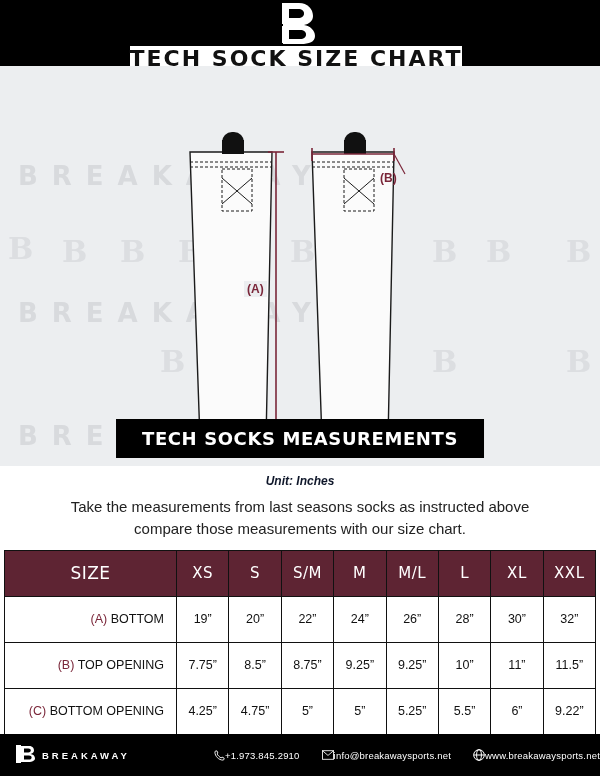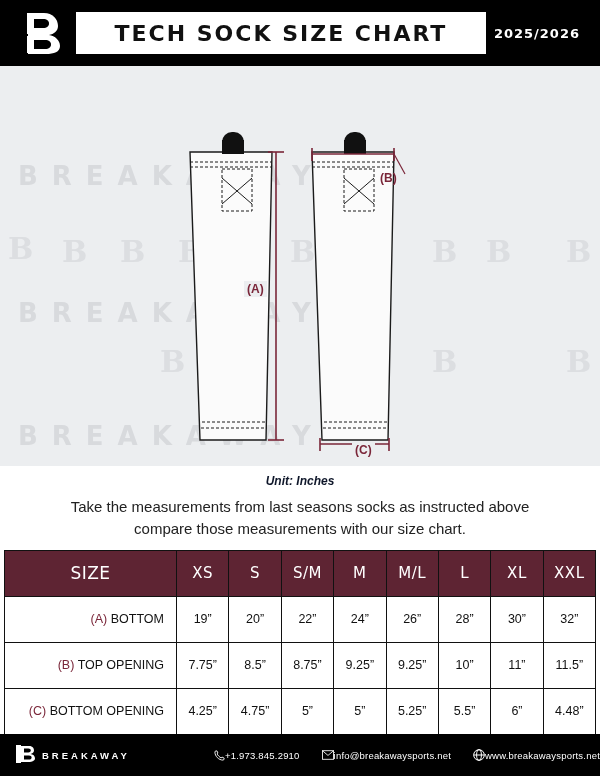--- a/index.html
+++ b/index.html
@@ -16,20 +16,21 @@
   }
 
   
   .header {
     position: relative;
     height: 66px;
     background: #000000;
     display: flex;
     align-items: center;
     padding: 0 14px;
+    flex-direction: column;
   }
   .logo-b {
     width: 52px; height: 46px;
     position: relative;
     flex: 0 0 auto;
     margin-right: 10px;
   }
   .logo-b svg { display:block; }
   .title-plate {
     flex: 1 1 auto;
@@ -273,20 +274,21 @@
         <line x1="320" y1="378" x2="389" y2="378" stroke="#7a2639" stroke-width="1.6"></line>
         <line x1="320" y1="372" x2="320" y2="385" stroke="#7a2639" stroke-width="1.6"></line>
         <line x1="389" y1="372" x2="389" y2="385" stroke="#7a2639" stroke-width="1.6"></line>
       </svg>
 
       <div style="position:absolute; left:244px; top:215px; color:#7a2639; font-size:12px; font-weight:700; background:#eceef0; padding:1px 3px;">(A)</div>
       <div style="position:absolute; left:380px; top:105px; color:#7a2639; font-size:12px; font-weight:700;">(B)</div>
       <div style="position:absolute; left:352px; top:377px; color:#7a2639; font-size:12px; font-weight:700; background:#eceef0; padding:0 3px;">(C)</div>
     </div>
 
+    <div class="meas-banner">TECH SOCKS MEASUREMENTS</div>
   </div>
 
   <div class="unit-row">Unit: Inches</div>
   <div class="instructions">Take the measurements from last seasons socks as instructed above compare those measurements  with our size chart.</div>
 
   <div class="table-wrap">
     <table>
       <thead>
         <tr>
           <th class="size-h" style="width:172px;">SIZE</th>
@@ -325,21 +327,21 @@
         </tr>
         <tr>
           <td class="rowlabel"><span class="tag">(C)</span> <span>BOTTOM OPENING</span></td>
           <td>4.25”</td>
           <td>4.75”</td>
           <td>5”</td>
           <td>5”</td>
           <td>5.25”</td>
           <td>5.5”</td>
           <td>6”</td>
-          <td>4.48”</td>
+          <td>9.22”</td>
         </tr>
       </tbody>
     </table>
   </div>
 
   <div class="footer">
     <div class="footer-brand">
       <span>
         <svg width="20" height="18" viewBox="0 0 20 18">
           <rect x="0" y="0" width="5" height="18" fill="#ffffff"></rect>

